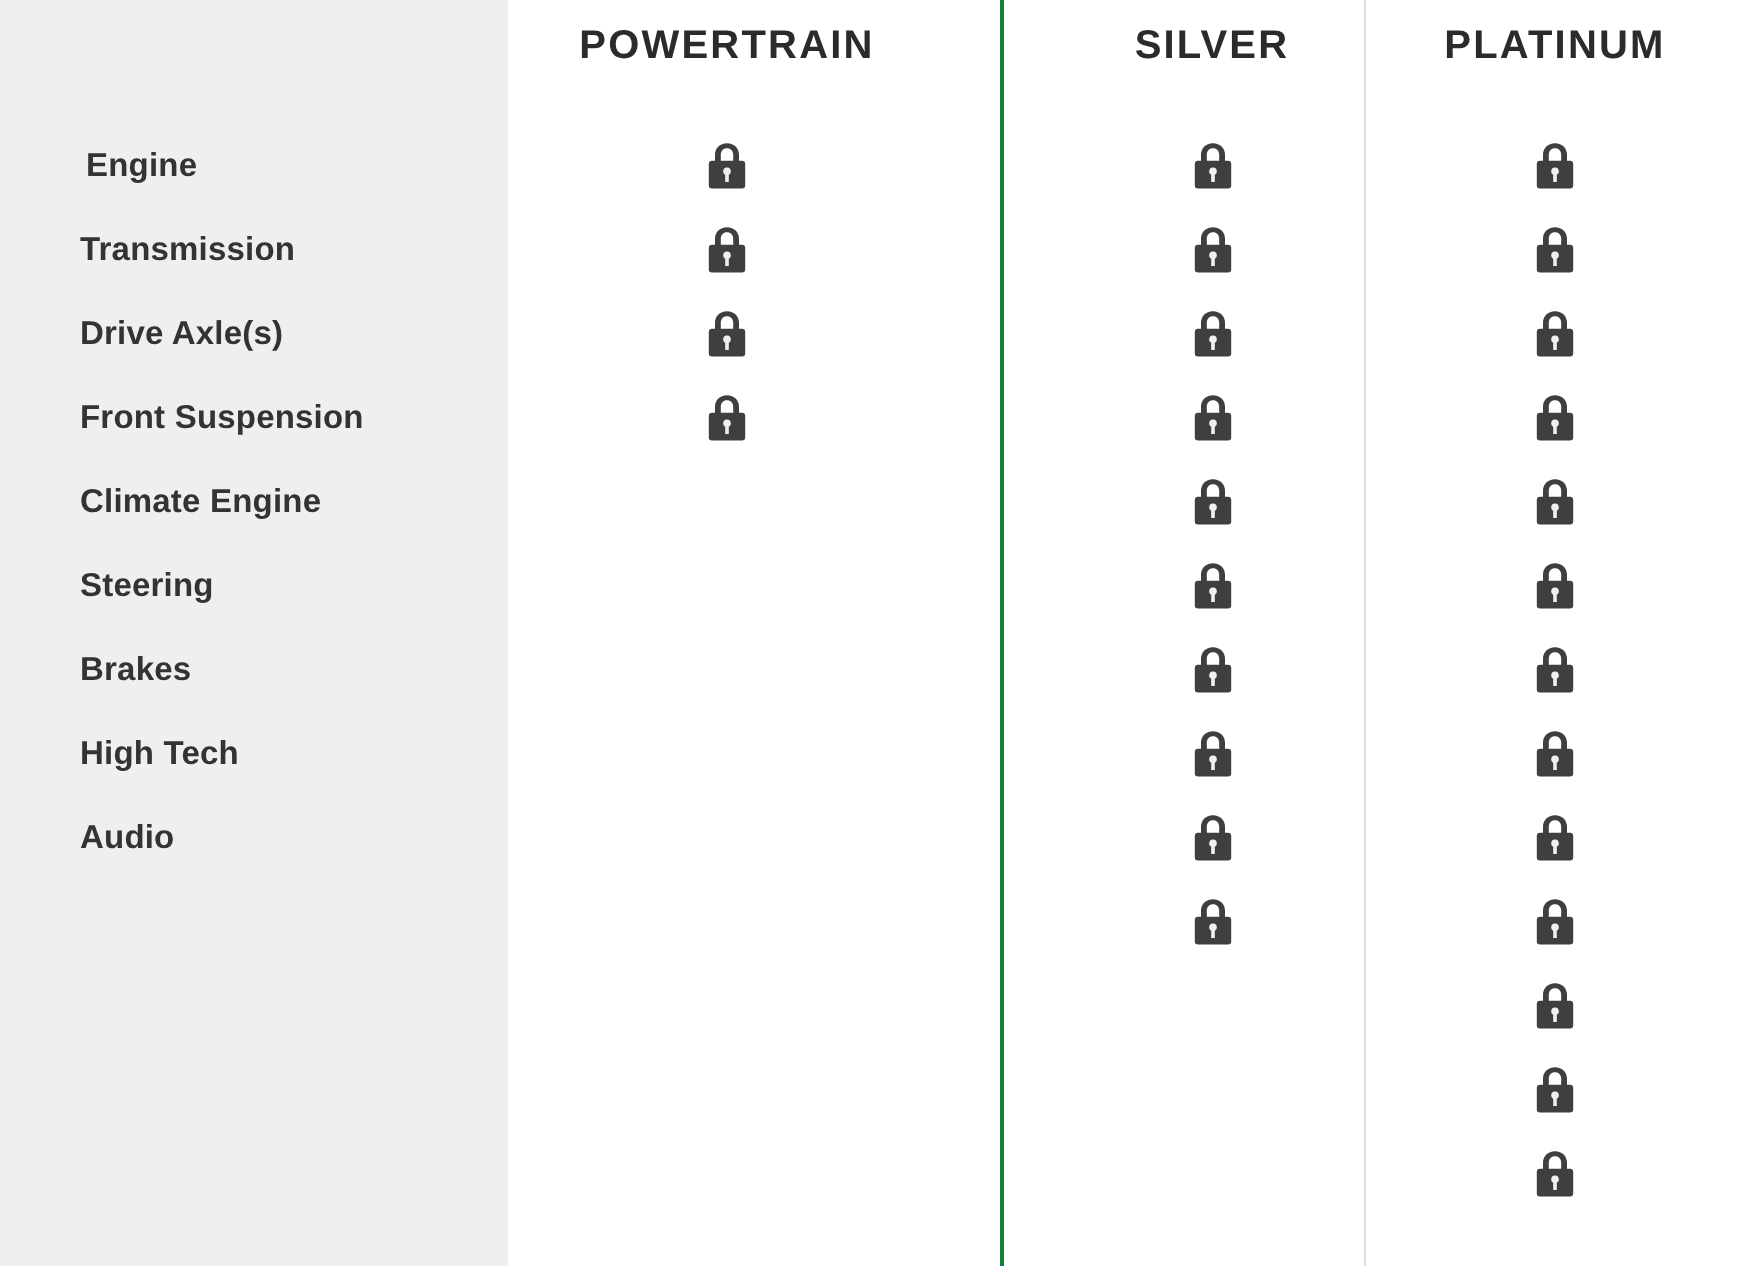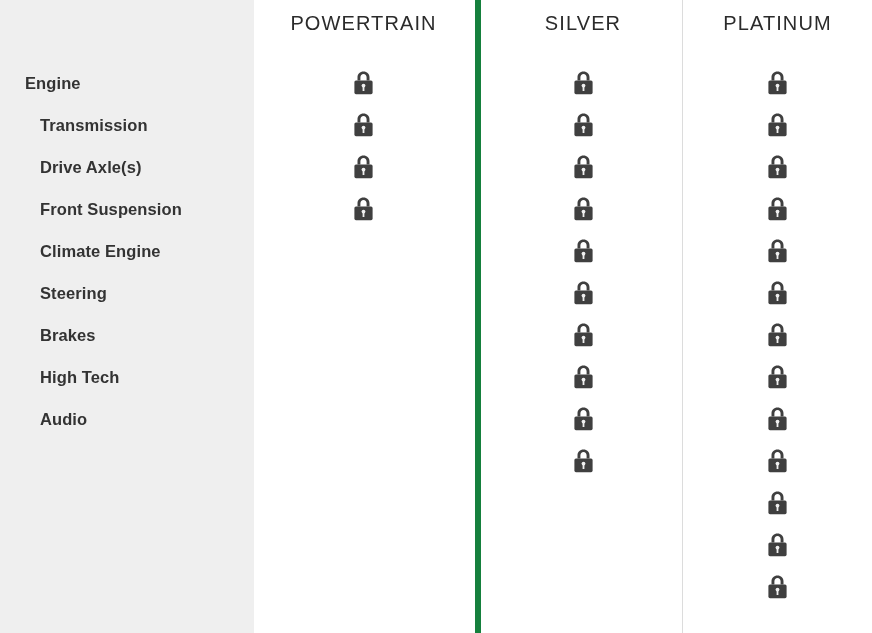--- a/index.html
+++ b/index.html
@@ -45,44 +45,44 @@
     line-height: 42px;
     padding-left: 40px;
     font-size: 16.5px;
     font-weight: bold;
     color: #333333;
     letter-spacing: 0.1px;
     box-sizing: border-box;
     white-space: nowrap;
   }
   .feature-row.indented {
-    padding-left: 25px;
+    padding-left: 43px;
   }
 
   
   .plan-col {
     position: absolute;
     top: 0;
     height: 633px;
     box-sizing: border-box;
   }
   .plan-col.powertrain { left: 254px; width: 218px; border-left: 1px solid #ffffff; }
-  .plan-col.silver     { left: 475px; width: 210px; border-left: 6px solid #15803d; }
+  .plan-col.silver     { left: 500px; width: 210px; border-left: 2px solid #15803d; }
   .plan-col.platinum   { left: 682px; width: 190px; border-left: 1px solid #dcdcdc; padding-left: 25px; }
 
   .plan-header {
     position: absolute;
     top: 0;
     left: 0;
     right: 0;
     height: 52px;
     line-height: 46px;
     text-align: center;
     font-size: 20px;
-    font-weight: normal;
+    font-weight: bold;
     letter-spacing: 1.1px;
     color: #2b2b2b;
   }
 
   .plan-cells {
     position: absolute;
     top: 62px;
     left: 0;
     right: 0;
   }

